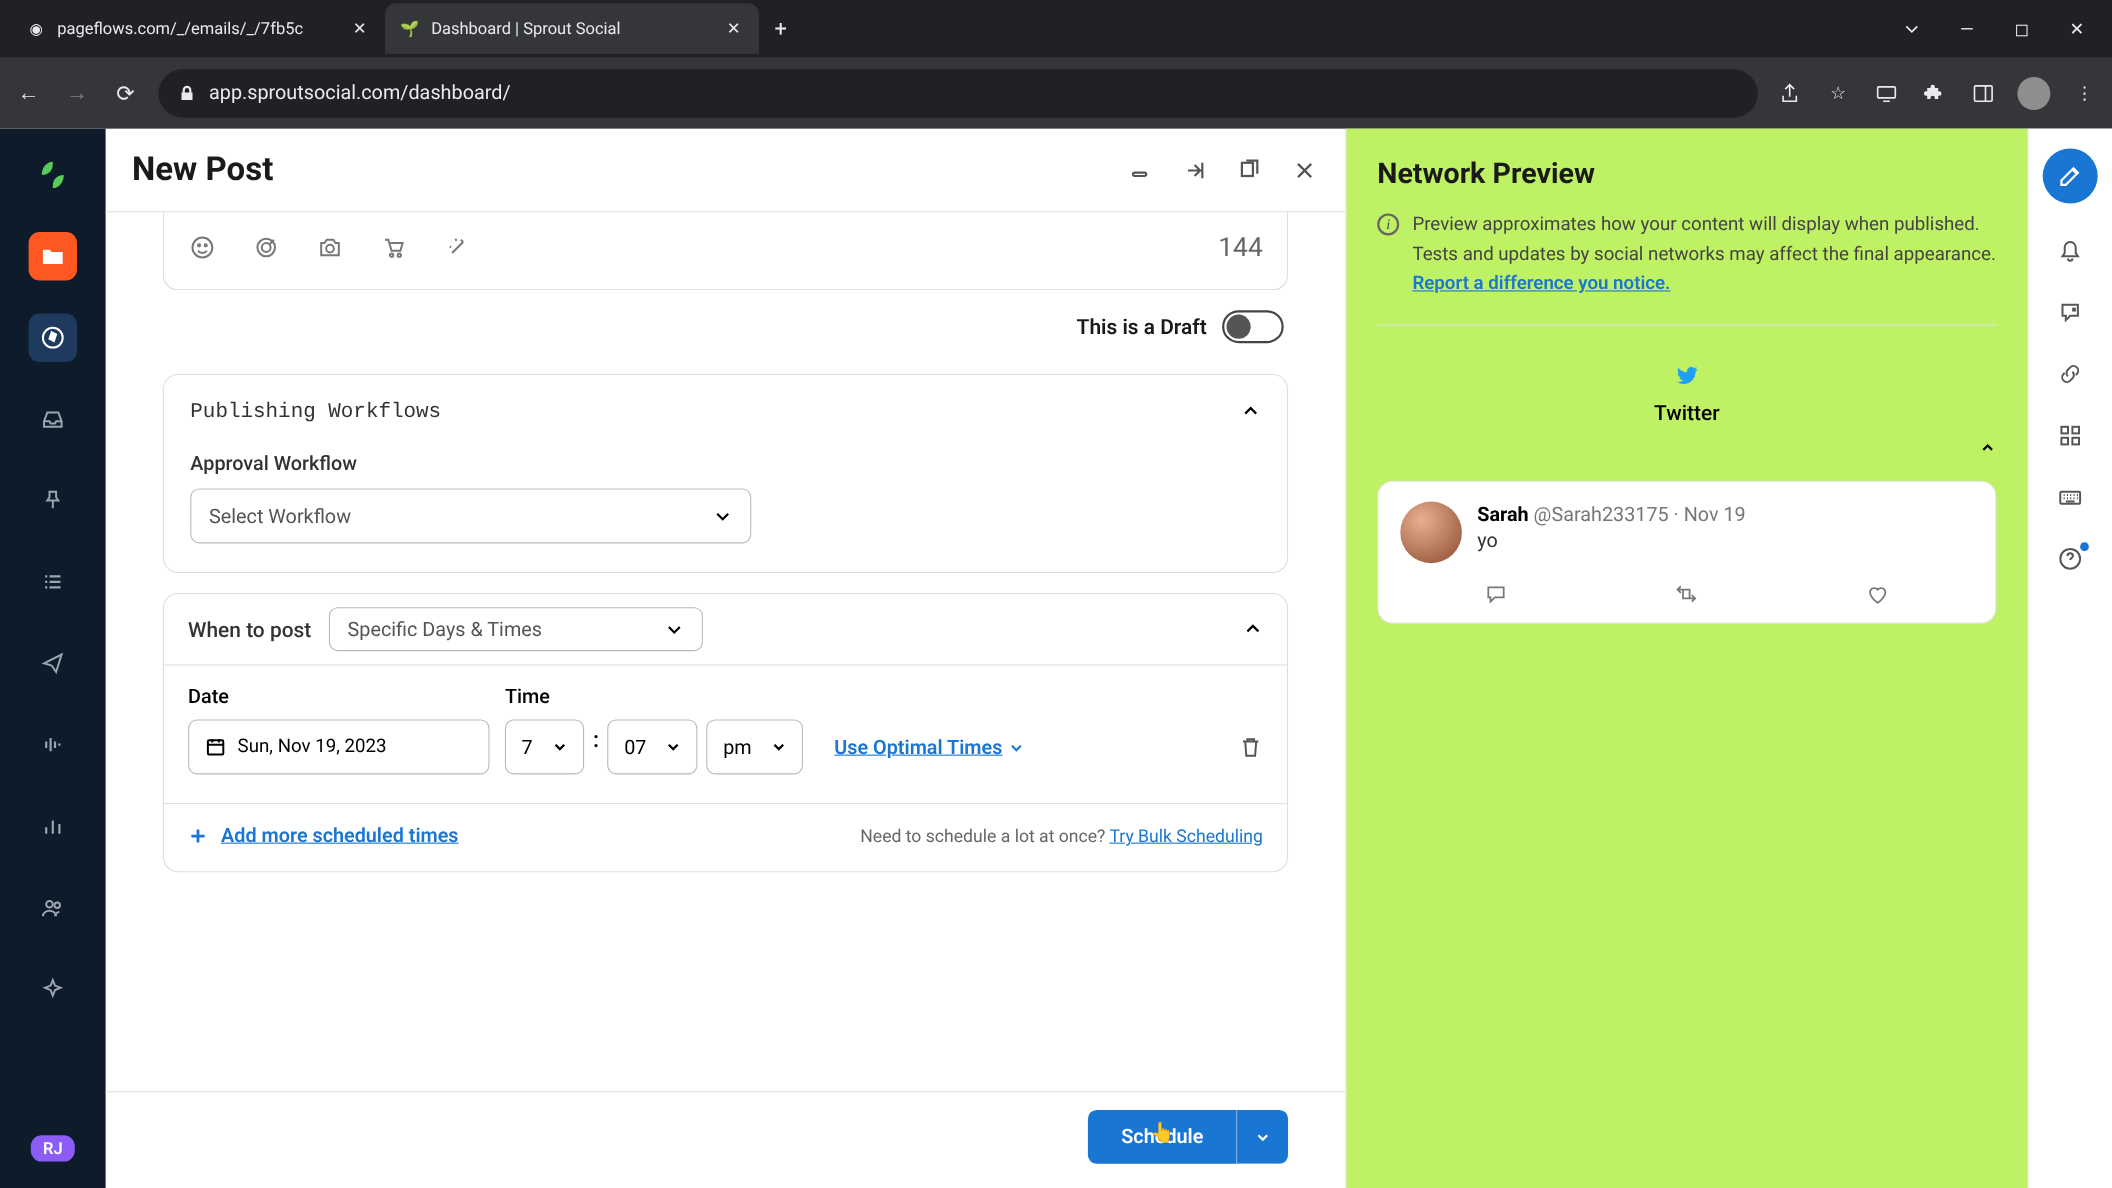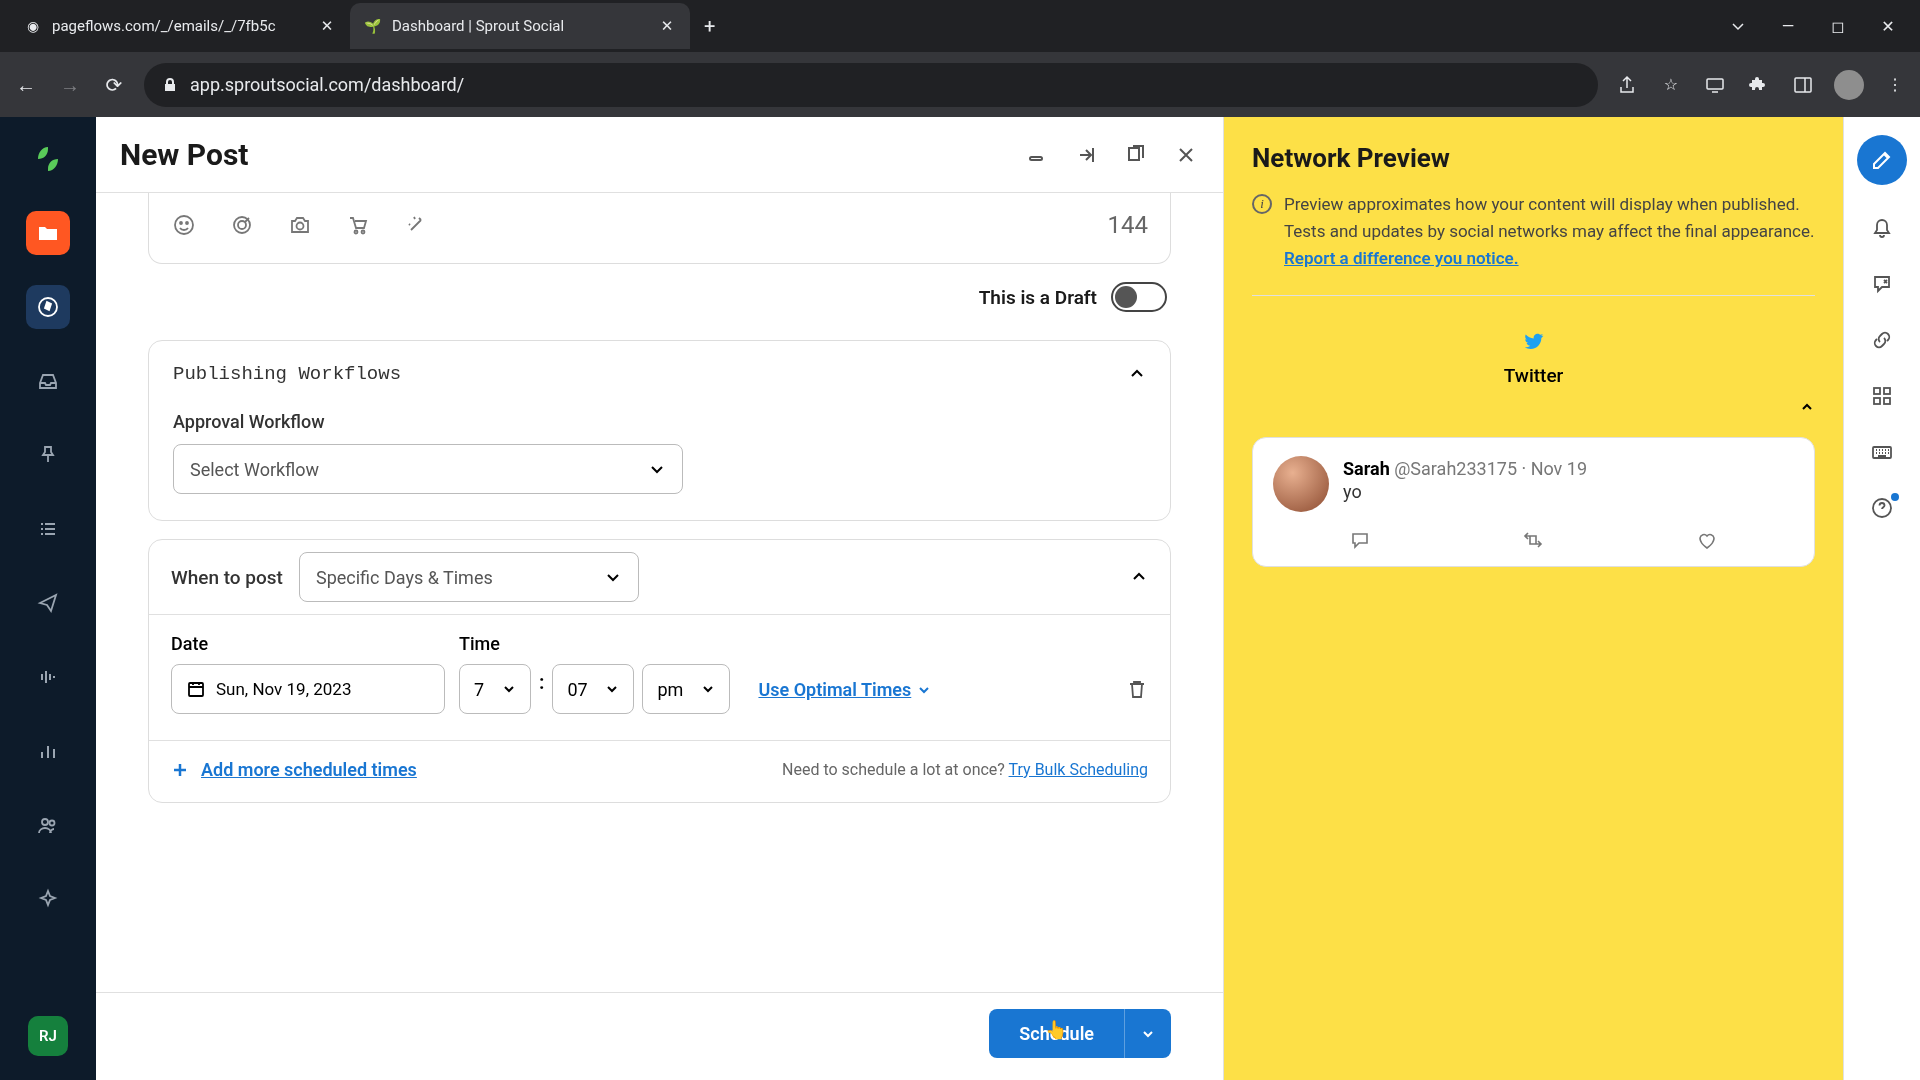--- a/index.html
+++ b/index.html
@@ -21,21 +21,21 @@
 .url-actions { display: flex; gap: 18px; color: #e8eaed; align-items: center; }
 .url-act { width: 26px; height: 26px; display: flex; align-items: center; justify-content: center; cursor: pointer; }
 .profile-badge { width: 30px; height: 30px; border-radius: 50%; background: #8e8e8e; }
 
 .app { display: flex; height: calc(100% - 117px); width: 100%; background: #fff; }
 .left-nav { width: 96px; background: #0d1b2a; display: flex; flex-direction: column; align-items: center; padding-top: 20px; gap: 30px; }
 .nav-icon { width: 44px; height: 44px; display: flex; align-items: center; justify-content: center; color: #9aa5b1; cursor: pointer; border-radius: 10px; }
 .nav-icon.active { background: #1e3a5f; color: #fff; }
 .nav-icon.logo svg { fill: #4caf50; }
 .nav-icon.folder { background: #ff5722; color: #fff; }
-.nav-user { margin-top: auto; margin-bottom: 24px; width: 40px; height: 40px; border-radius: 10px; background: #15803d; color: #fff; display: flex; align-items: center; justify-content: center; font-size: 15px; font-weight: 600; }
+.nav-user { margin-top: auto; margin-bottom: 24px; width: 40px; height: 24px; border-radius: 10px; background: #8b5cf6; color: #fff; display: flex; align-items: center; justify-content: center; font-size: 15px; font-weight: 600; }
 
 .main { flex: 1; display: flex; position: relative; }
 .composer-panel { flex: 1; display: flex; flex-direction: column; border-right: 1px solid #e0e0e0; }
 .composer-header { display: flex; align-items: center; padding: 20px 24px; border-bottom: 1px solid #e0e0e0; }
 .composer-title { font-size: 30px; font-weight: 700; color: #1a1a1a; }
 .composer-header-actions { margin-left: auto; display: flex; gap: 24px; align-items: center; }
 .cha { width: 26px; height: 26px; display: flex; align-items: center; justify-content: center; cursor: pointer; color: #555; }
 
 .composer-body { flex: 1; overflow-y: auto; padding: 0 52px 20px; position: relative; }
 
@@ -52,21 +52,21 @@
 .section-title { font-size: 19px; font-weight: 500; color: #333; }
 .chevron { margin-left: auto; }
 .section-body { padding: 4px 24px 26px; }
 .field-label { font-size: 18px; font-weight: 500; color: #333; margin-bottom: 12px; }
 .select { border: 1.5px solid #bbb; border-radius: 8px; height: 50px; display: flex; align-items: center; padding: 0 16px; cursor: pointer; background: #fff; }
 .select-text { font-size: 18px; color: #555; }
 .select .chevron { margin-left: auto; }
 
 .when-row { display: flex; align-items: center; padding: 12px 22px; gap: 16px; border-bottom: 1px solid #e0e0e0; }
 .when-label { font-size: 19px; font-weight: 500; color: #333; }
-.when-select { border: 1.5px solid #bbb; border-radius: 8px; height: 50px; display: flex; align-items: center; padding: 0 16px; cursor: pointer; width: 340px; }
+.when-select { border: 1.5px solid #bbb; border-radius: 8px; height: 40px; display: flex; align-items: center; padding: 0 16px; cursor: pointer; width: 340px; }
 
 .dt-row { display: flex; padding: 18px 22px 26px; gap: 14px; align-items: flex-end; }
 .dt-col { display: flex; flex-direction: column; gap: 10px; }
 .dt-label { font-size: 18px; font-weight: 500; }
 .dt-input { border: 1.5px solid #bbb; border-radius: 8px; height: 50px; display: flex; align-items: center; padding: 0 14px; gap: 10px; background: #fff; }
 .dt-date { width: 274px; }
 .dt-mini { width: 72px; justify-content: space-between; }
 .dt-mini-v { font-size: 18px; }
 .colon { font-size: 20px; font-weight: 600; align-self: center; margin-bottom: 14px; }
 .optimal-link { color: #1976d2; font-size: 18px; font-weight: 600; text-decoration: underline; cursor: pointer; margin-left: 14px; margin-bottom: 14px; display: flex; align-items: center; gap: 6px; }
@@ -76,21 +76,21 @@
 .add-more { display: flex; align-items: center; gap: 12px; color: #1976d2; font-size: 18px; font-weight: 600; text-decoration: underline; cursor: pointer; }
 .bulk-text { margin-left: auto; font-size: 16px; color: #666; }
 .bulk-link { color: #1976d2; text-decoration: underline; cursor: pointer; }
 
 .footer-bar { display: flex; padding: 16px 52px 22px; border-top: 1px solid #e0e0e0; justify-content: flex-end; }
 .schedule-btn-group { display: flex; }
 .schedule-btn { background: #1976d2; color: #fff; font-size: 18px; font-weight: 600; padding: 14px 30px; border-radius: 8px 0 0 8px; cursor: pointer; position: relative; }
 .schedule-dd { background: #1976d2; color: #fff; padding: 14px 16px; border-left: 1px solid rgba(255,255,255,0.3); border-radius: 0 8px 8px 0; cursor: pointer; display: flex; align-items: center; }
 .cursor-icon { position: absolute; left: 50%; top: 40%; transform: translate(-50%,-50%); font-size: 18px; pointer-events: none; }
 
-.preview-panel { width: 620px; background: #fde047; padding: 26px 28px; border-right: 1px solid #e0e0e0; overflow-y: auto; }
+.preview-panel { width: 620px; background: #bef264; padding: 26px 28px; border-right: 1px solid #e0e0e0; overflow-y: auto; }
 .preview-title { font-size: 26px; font-weight: 700; color: #1a1a1a; margin-bottom: 18px; }
 .preview-note { display: flex; gap: 12px; font-size: 17px; color: #444; line-height: 1.6; margin-bottom: 24px; padding-bottom: 22px; border-bottom: 1px solid #e0e0e0; }
 .info-icon { flex-shrink: 0; width: 20px; height: 20px; border: 2px solid #666; border-radius: 50%; display: flex; align-items: center; justify-content: center; font-size: 13px; font-style: italic; font-family: serif; margin-top: 3px; }
 .report-link { color: #1976d2; text-decoration: underline; cursor: pointer; font-weight: 600; }
 .twitter-sec-header { display: flex; align-items: center; gap: 12px; padding: 10px 0; cursor: pointer; flex-direction: column; }
 .twitter-icon { color: #1da1f2; }
 .twitter-label { font-size: 19px; font-weight: 500; }
 .twitter-sec-header .chevron { margin-left: auto; }
 .tweet-card { background: #fff; border: 1px solid #e0e0e0; border-radius: 14px; padding: 18px 20px 14px; margin-top: 12px; }
 .tweet-top { display: flex; gap: 14px; }

